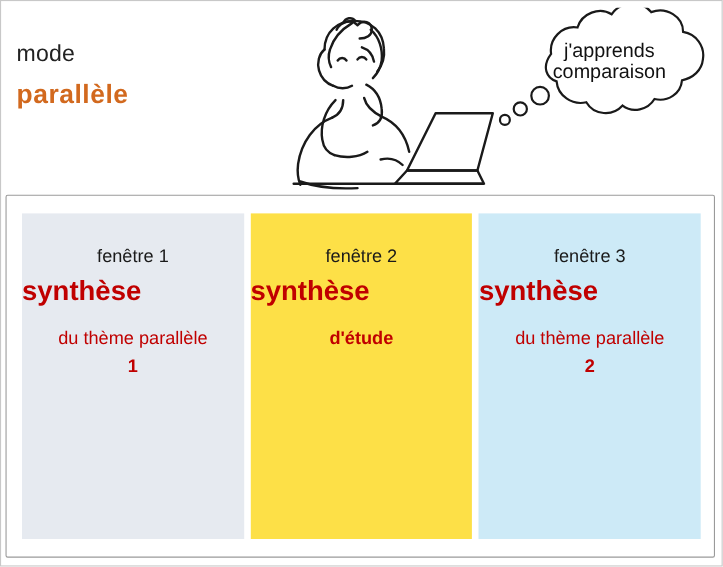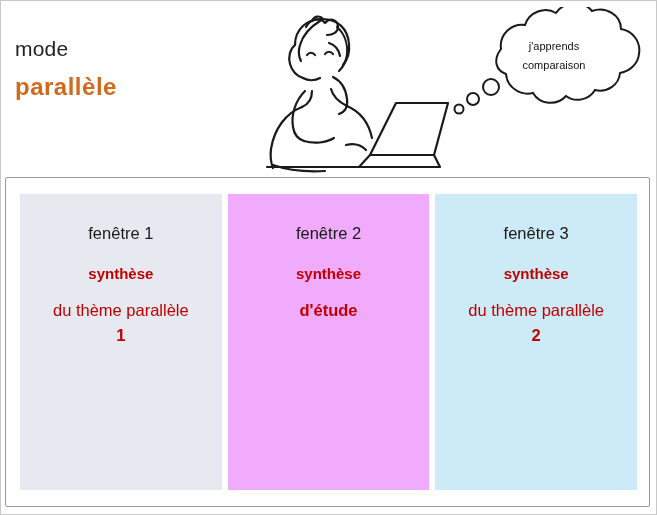--- a/index.html
+++ b/index.html
@@ -64,21 +64,21 @@
     top: 6px;
     width: 196px;
     height: 132px;
   }
   .bubble-text {
     position: absolute;
     left: 478px;
     top: 36px;
     width: 150px;
     text-align: center;
-    font-size: 11px;
+    font-size: 18px;
     color: #111111;
     line-height: 19px;
   }
 
   
   .panel {
     position: absolute;
     left: 4px;
     top: 176px;
     width: 645px;
@@ -97,32 +97,31 @@
     display: flex;
     gap: 6px;
   }
   .column {
     width: 202px;
     height: 296px;
     box-sizing: border-box;
     padding-top: 30px;
   }
   .col-1 { background: #e6eaf0; }
-  .col-2 { background: #f0abfc; }
+  .col-2 { background: #fde047; }
   .col-3 { background: #cdeaf7; }
 
   .col-window {
     text-align: center;
     font-size: 16.5px;
     color: #1a1a1a;
-    margin-bottom: 22px;
+    margin-bottom: 8px;
   }
   .col-synth {
-    text-align: center;
-    font-size: 15px;
+    font-size: 25px;
     font-weight: bold;
     color: #c00000;
     margin-bottom: 16px;
   }
   .col-desc {
     text-align: center;
     font-size: 16.5px;
     color: #c00000;
     line-height: 25px;
     padding: 0 10px;

